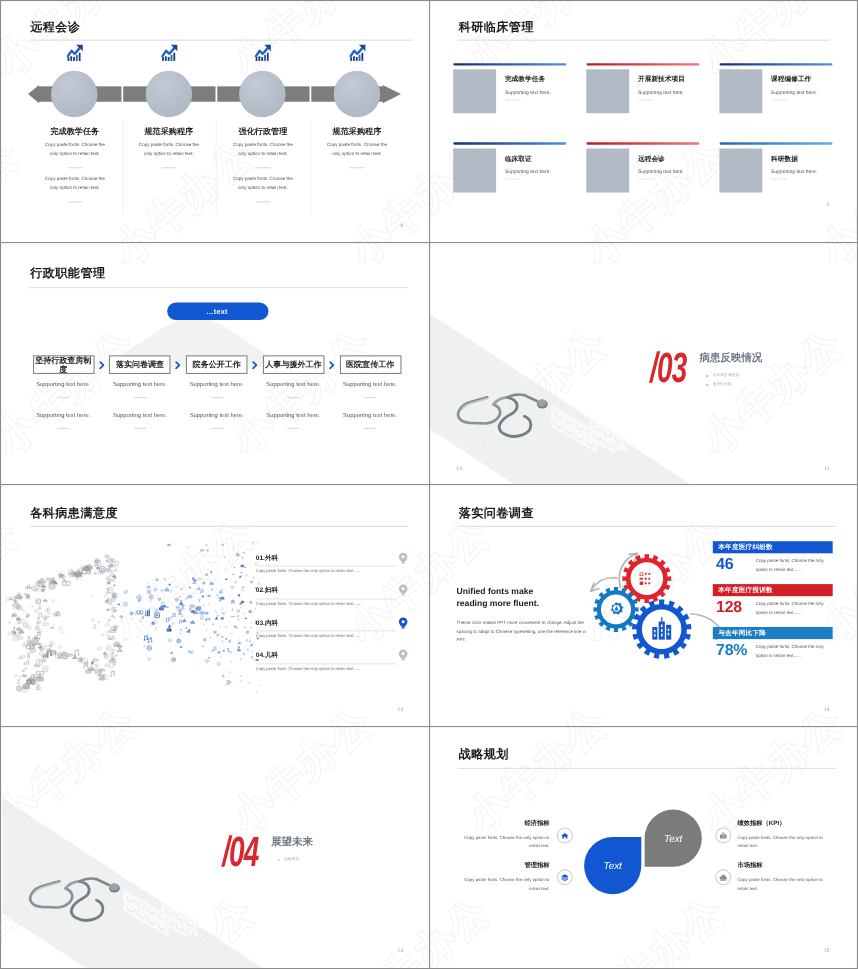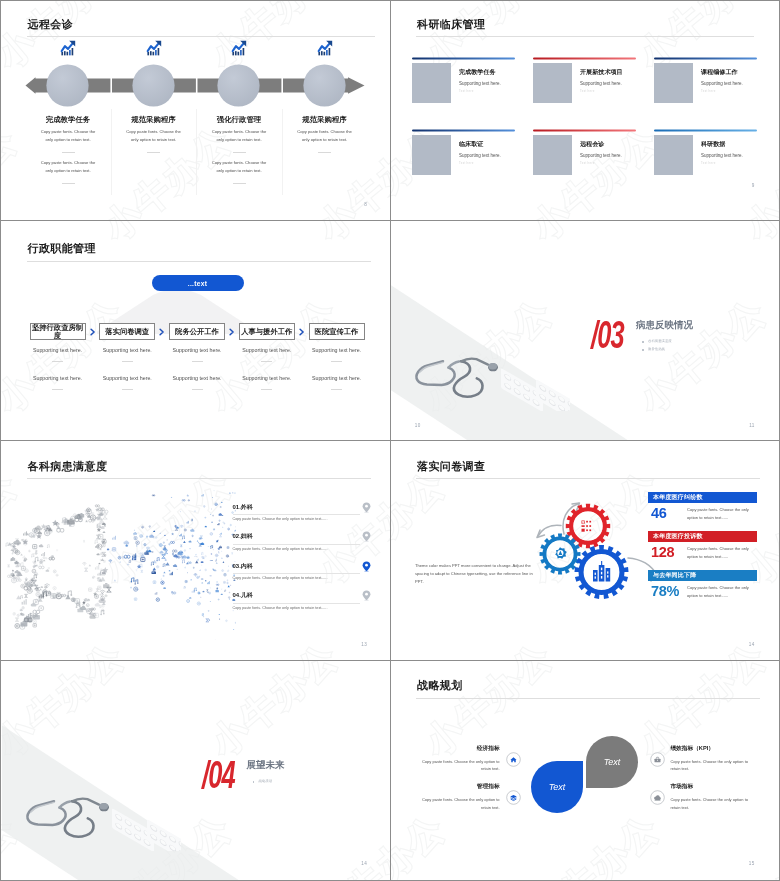--- a/index.html
+++ b/index.html
@@ -2752,20 +2752,21 @@
             <circle cx="9" cy="8.4" r="2.8" fill="#ffffff"></circle>
             <ellipse cx="9" cy="20.4" rx="4.6" ry="1.3" fill="#b9bfc7" opacity="0.45"></ellipse>
           </svg>
           <div class="pgnum">13</div>
         </div>
       </div>
 <div class="cell" style="left:391px;top:441.5px;width:387.5px;height:219.5px">
         <div class="slide">
           <div class="stitle" style="left:26px;top:17px;font-size:11px">落实问卷调查</div>
           <div class="srule" style="left:25px;top:36.5px;width:344px"></div>
+          <div class="s6lead" style="left:24px;top:90px;width:132px"><span>Unified fonts make</span><br><span>reading more fluent.</span></div>
           <div class="s6body" style="left:24px;top:120px;width:122px">Theme color makes PPT more convenient to change. Adjust the spacing to adapt to Chinese typesetting, use the reference line in PPT.</div>
           <svg width="160" height="120" viewBox="0 0 160 120" style="position:absolute;left:140px;top:52px">
             <g fill="none" stroke="#aeb4ba" stroke-width="1.5" stroke-linecap="round" stroke-linejoin="round">
               <path d="M33 40 C29.5 26 35.5 14 47.5 9.5"></path>
               <path d="M41 10 L48.5 9 L45.5 16.5"></path>
               <path d="M30 31.5 C19.5 30 11 34.5 6.5 43"></path>
               <path d="M13.5 41 L6 43.5 L9 36"></path>
               <path d="M97 64 C111 65 120.5 71.5 126 81"></path>
               <path d="M118.5 78.5 L126.5 81.5 L120 87"></path>
             </g>

